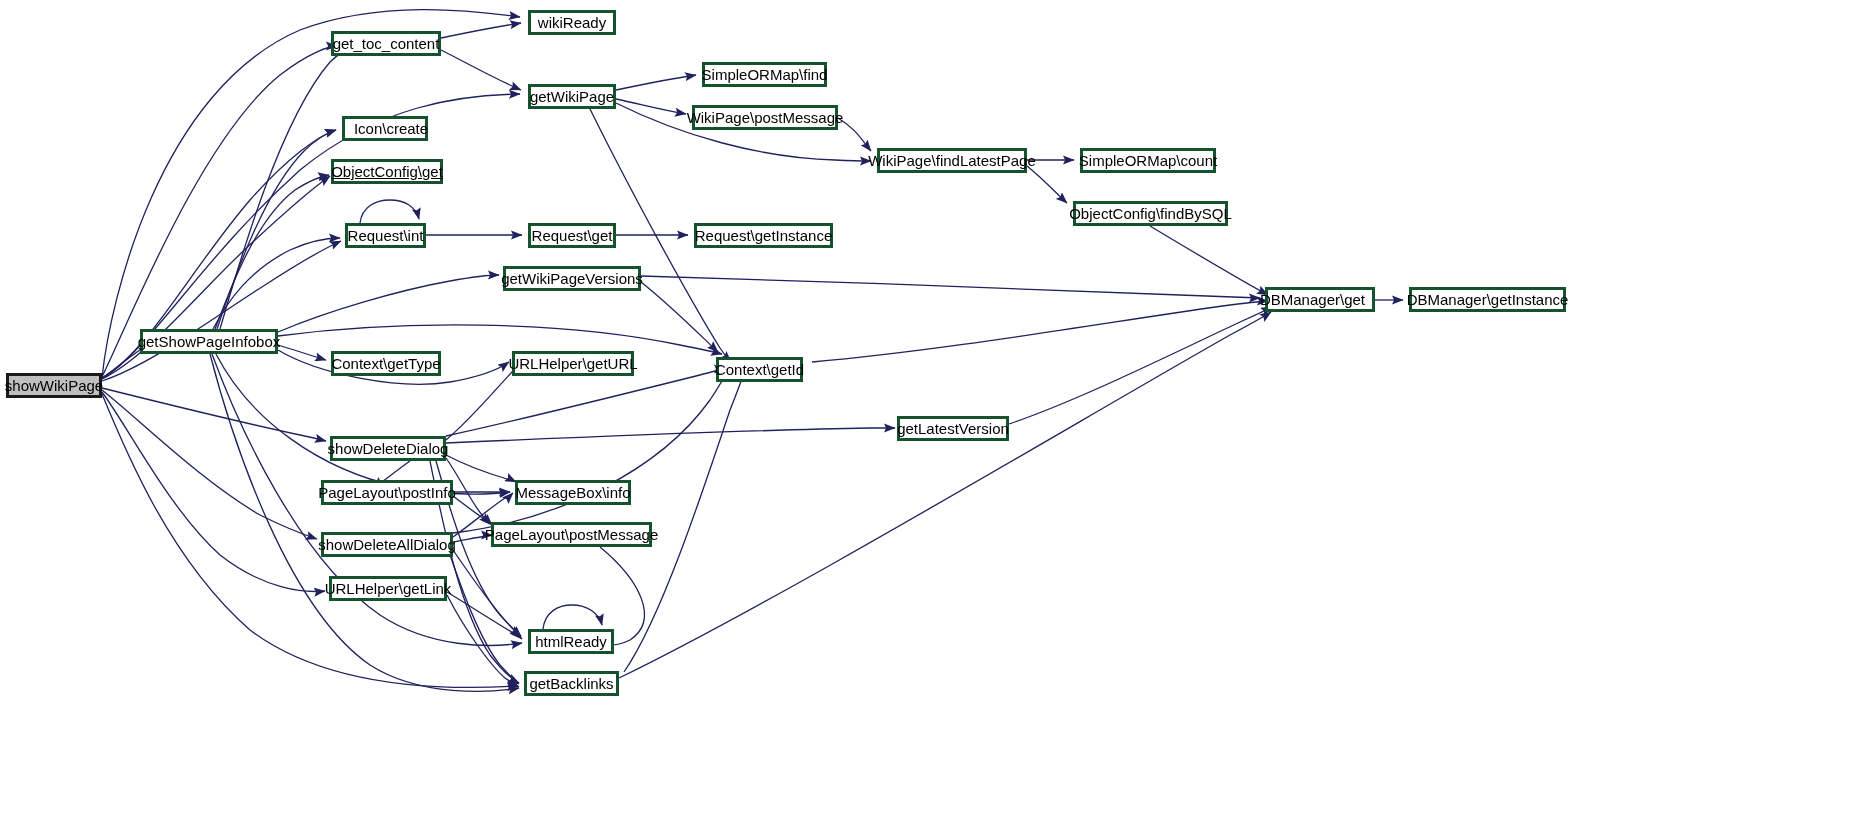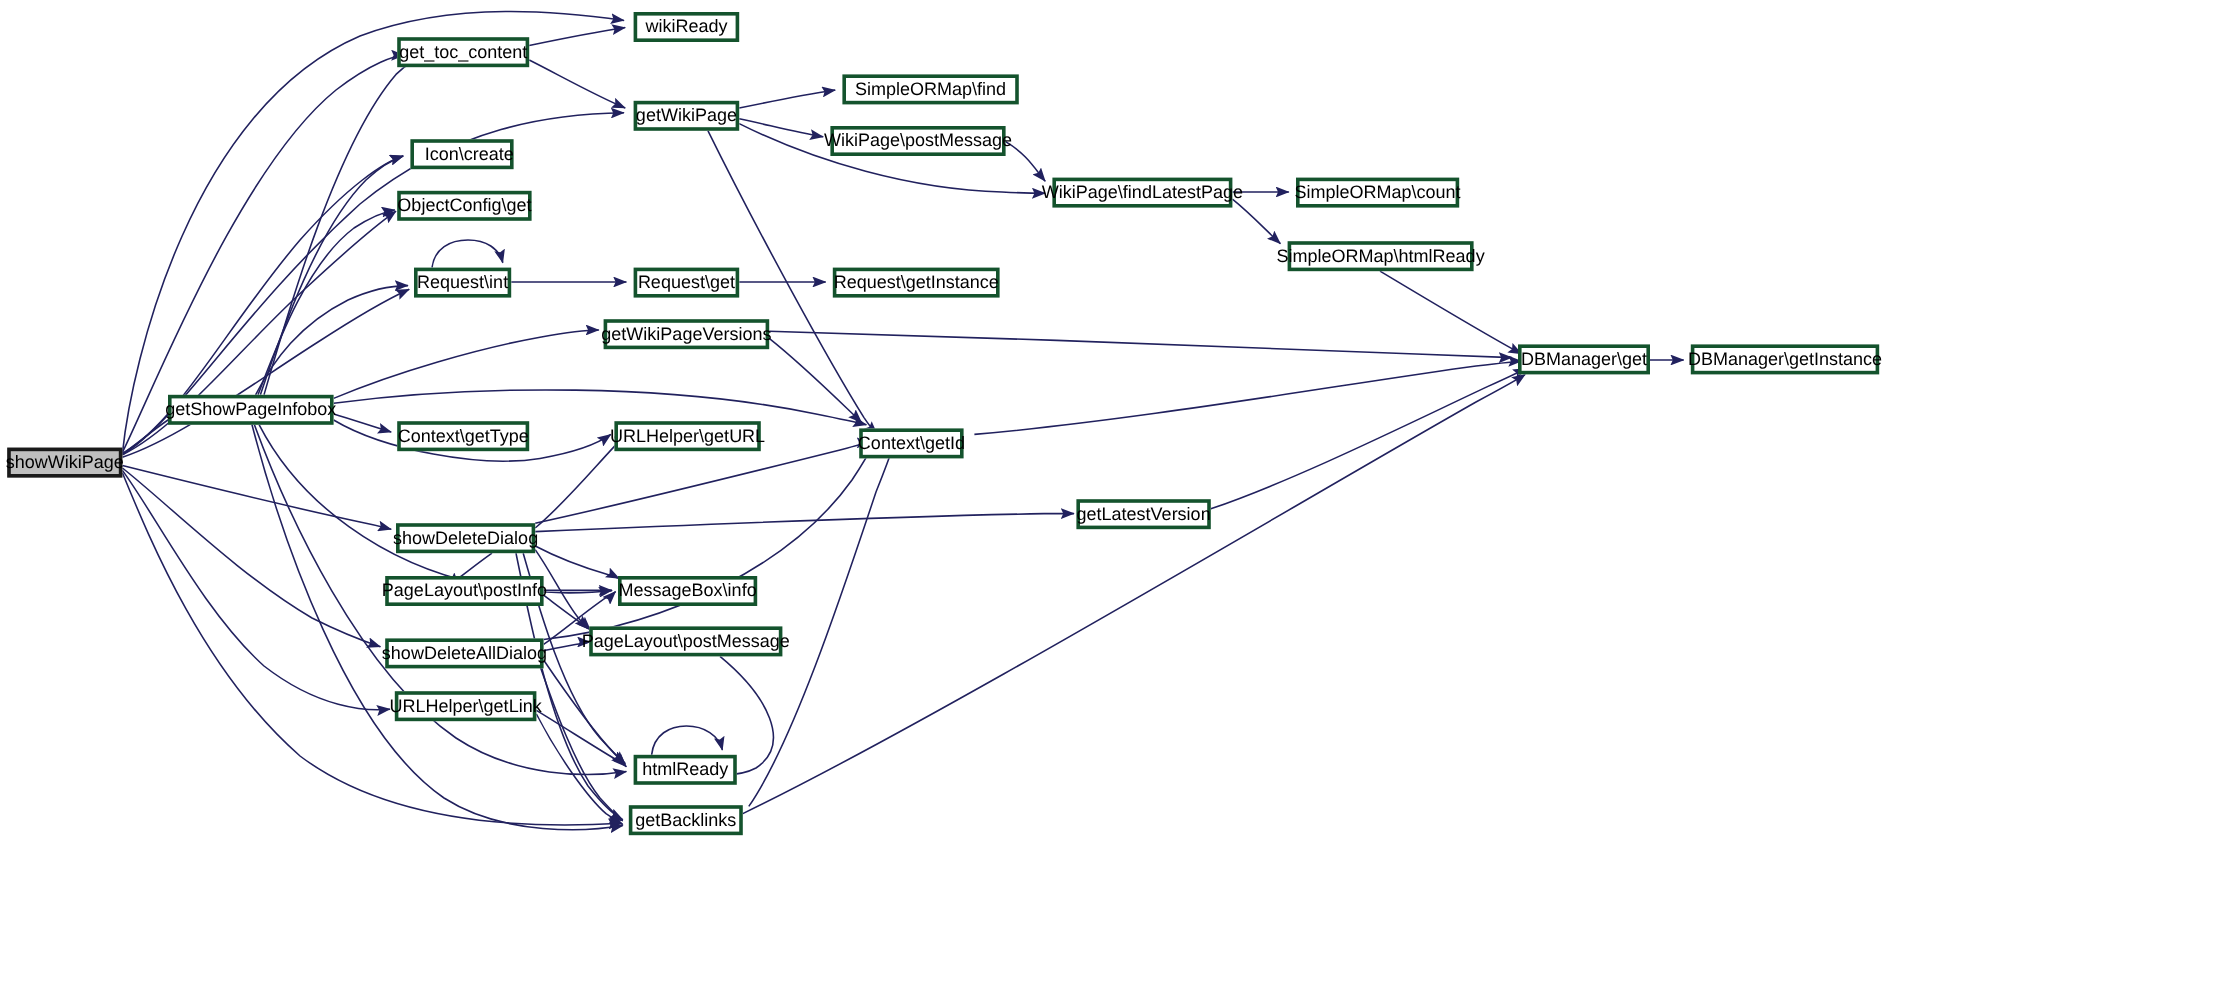--- a/index.html
+++ b/index.html
@@ -137,54 +137,54 @@
       </div>
       <div class="gnode" style="left: 528px; top: 10px; width: 88px; height: 25px;">
         <span class="lbl">wikiReady</span>
       </div>
       <div class="gnode" style="left: 331px; top: 31px; width: 110px; height: 25px;">
         <span class="lbl">get_toc_content</span>
       </div>
       <div class="gnode" style="left: 528px; top: 84px; width: 88px; height: 25px;">
         <span class="lbl">getWikiPage</span>
       </div>
-      <div class="gnode" style="left: 702px; top: 62px; width: 147px; height: 25px;">
+      <div class="gnode" style="left: 702px; top: 62px; width: 125px; height: 25px;">
         <span class="lbl">SimpleORMap\find</span>
       </div>
       <div class="gnode" style="left: 692px; top: 105px; width: 146px; height: 25px;">
         <span class="lbl">WikiPage\postMessage</span>
       </div>
       <div class="gnode" style="left: 877px; top: 148px; width: 150px; height: 25px;">
         <span class="lbl">WikiPage\findLatestPage</span>
       </div>
       <div class="gnode" style="left: 1080px; top: 148px; width: 136px; height: 25px;">
         <span class="lbl">SimpleORMap\count</span>
       </div>
       <div class="gnode" style="left: 1073px; top: 201px; width: 155px; height: 25px;">
-        <span class="lbl">SimpleORMap\htmlReady</span>
+        <span class="lbl">ObjectConfig\findBySQL</span>
       </div>
       <div class="gnode" style="left: 342px; top: 116px; width: 86px; height: 25px; padding-left: 12px;">
         <span class="lbl">Icon\create</span>
       </div>
-      <div class="gnode" style="left: 331px; top: 159px; width: 112px; height: 25px;">
+      <div class="gnode" style="left: 331px; top: 159px; width: 112px; height: 25px; text-decoration: underline;">
         <span class="lbl">ObjectConfig\get</span>
       </div>
       <div class="gnode" style="left: 345px; top: 223px; width: 81px; height: 25px;">
         <span class="lbl">Request\int</span>
       </div>
       <div class="gnode" style="left: 528px; top: 223px; width: 88px; height: 25px;">
         <span class="lbl">Request\get</span>
       </div>
       <div class="gnode" style="left: 694px; top: 223px; width: 139px; height: 25px;">
         <span class="lbl">Request\getInstance</span>
       </div>
       <div class="gnode" style="left: 503px; top: 266px; width: 138px; height: 25px;">
         <span class="lbl">getWikiPageVersions</span>
       </div>
-      <div class="gnode" style="left: 1265px; top: 287px; width: 110px; height: 25px;">
+      <div class="gnode" style="left: 1265px; top: 287px; width: 110px; height: 25px; justify-content: flex-end;">
         <span class="lbl">DBManager\get</span>
       </div>
       <div class="gnode" style="left: 1409px; top: 287px; width: 157px; height: 25px;">
         <span class="lbl">DBManager\getInstance</span>
       </div>
       <div class="gnode" style="left: 140px; top: 329px; width: 138px; height: 25px;">
         <span class="lbl">getShowPageInfobox</span>
       </div>
       <div class="gnode" style="left: 331px; top: 351px; width: 110px; height: 25px;">
         <span class="lbl">Context\getType</span>

